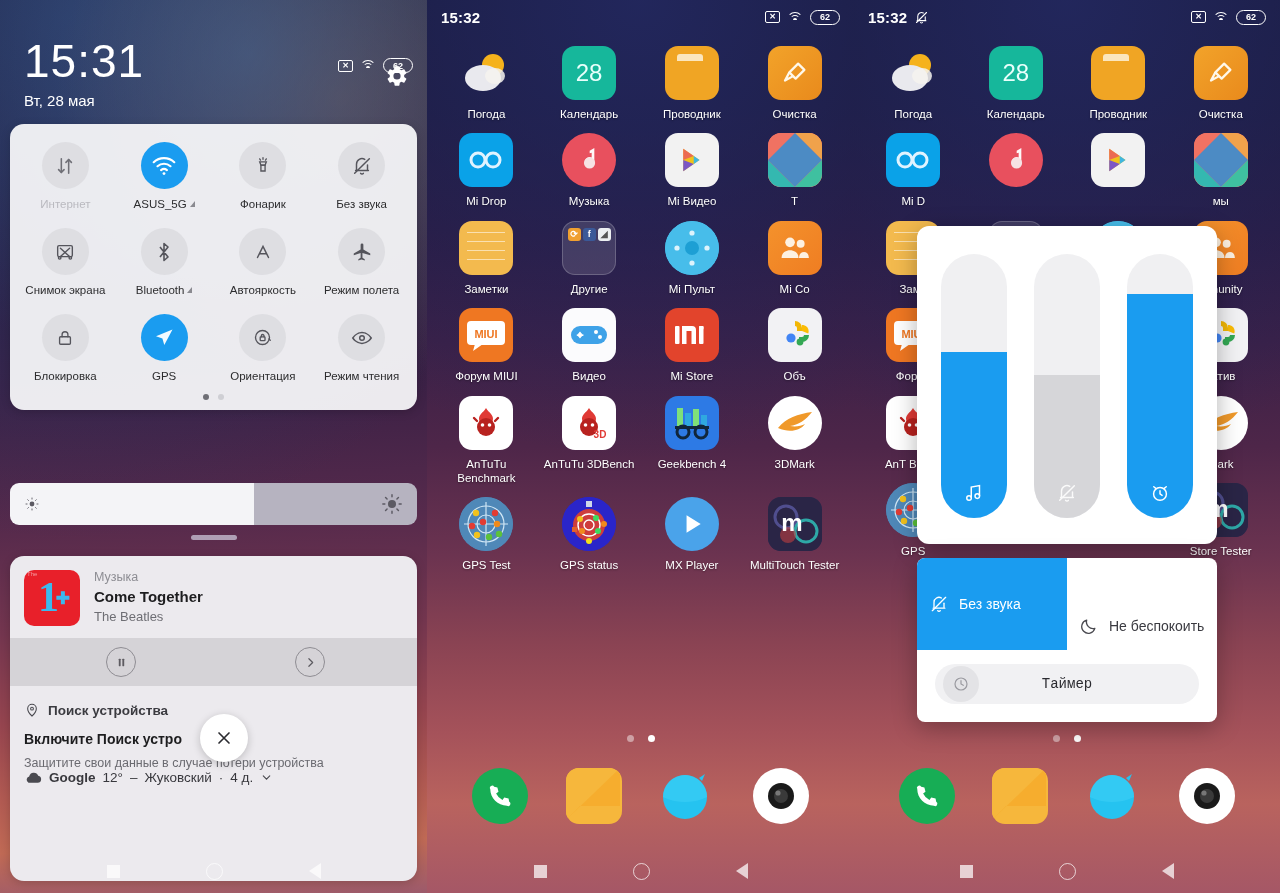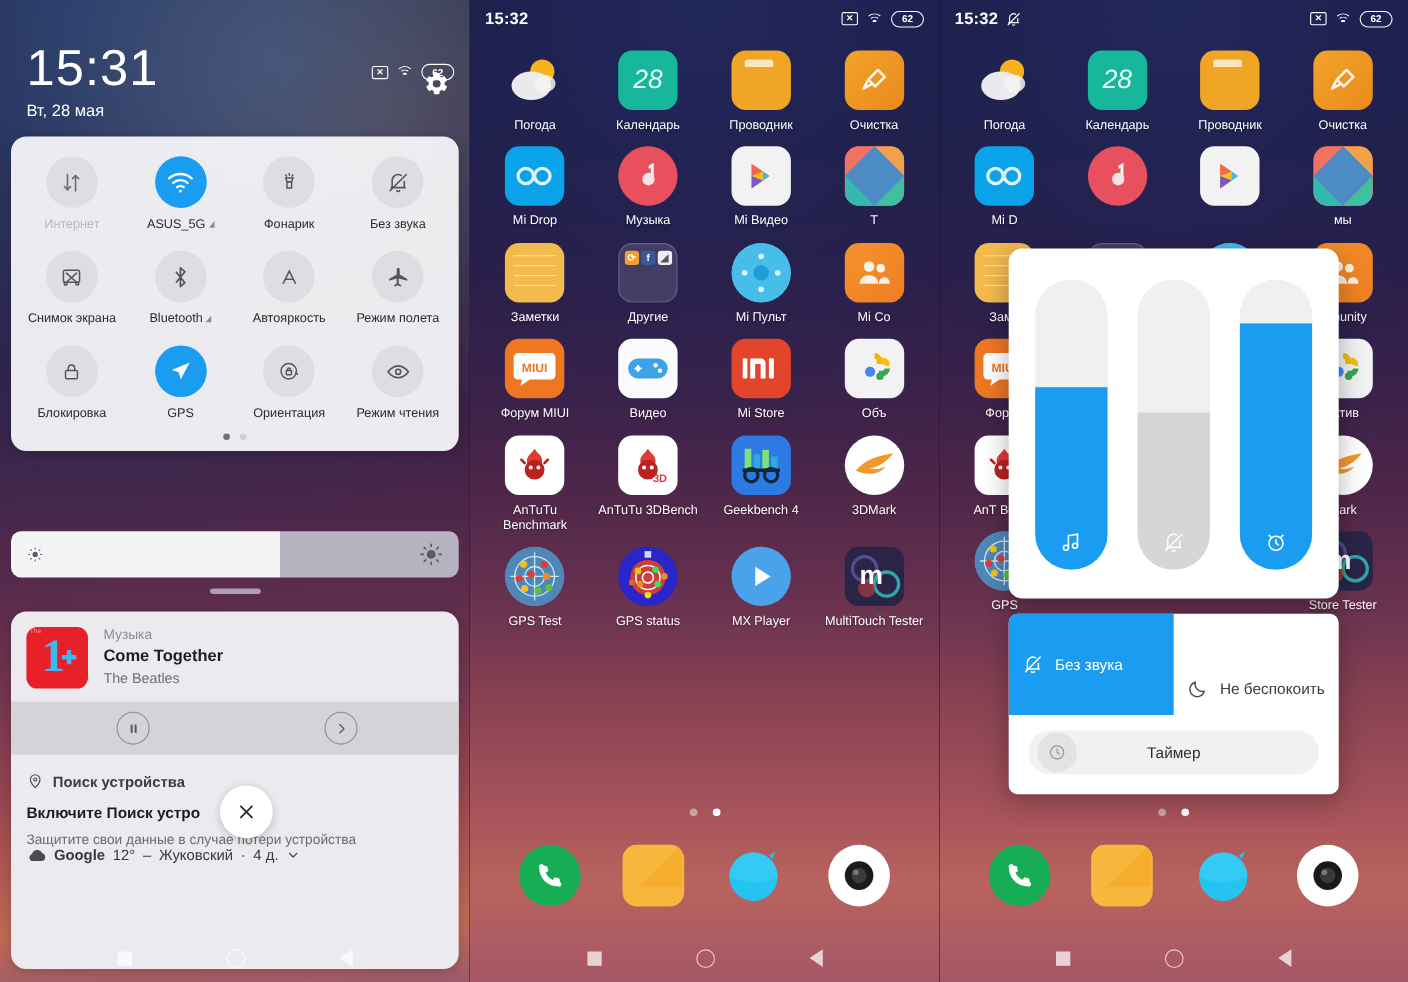--- a/index.html
+++ b/index.html
@@ -171,21 +171,21 @@
   .app-ic.round { border-radius:50%; }
   .app-name { font-size:11.5px; color:#fff; text-align:center; line-height:1.25; max-width:92px; text-shadow:0 1px 2px rgba(0,0,0,.4); }
   .page-dots { position:absolute; left:0; right:0; top:735px; display:flex; justify-content:center; gap:14px; z-index:6;}
   .page-dots span { width:7px;height:7px;border-radius:50%;background:rgba(255,255,255,.45); }
   .page-dots span.active { background:#fff; }
   .dock { position:absolute; left:0; right:0; top:768px; display:flex; justify-content:space-around; padding:0 26px; z-index:6;}
   .dock .app-ic { width:56px;height:56px; }
 
   
   .ic-weather { background:transparent; }
-  .ic-cal { background:#16b79b; display:flex;align-items:center;justify-content:center;color:#e8fffb;font-size:24px;font-style:italic; }
+  .ic-cal { background:#16b79b; display:flex;align-items:center;justify-content:center;color:#e8fffb;font-size:24px; }
   .ic-folder { background:#f0a524; }
   .ic-folder .tab { position:absolute; top:8px; left:12px; width:26px;height:7px;background:#fbe6bd;border-radius:3px 3px 0 0;}
   .ic-clean { background:linear-gradient(135deg,#f2a32a,#e98a1c); display:flex;align-items:center;justify-content:center;}
   .ic-midrop { background:#0aa2e8; display:flex;align-items:center;justify-content:center;}
   .ic-music { background:#e8505e; border-radius:50%; display:flex;align-items:center;justify-content:center;}
   .ic-play { background:#f2f2f2; display:flex;align-items:center;justify-content:center;}
   .ic-themes { background:#f07262; }
   .ic-notes { background:#f3ba4e; }
   .ic-notes .l { position:absolute;left:8px;right:8px;height:1.5px;background:rgba(255,255,255,.55);}
   .ic-other { background:rgba(255,255,255,.13); border:1px solid rgba(255,255,255,.2); display:flex;align-items:flex-start;justify-content:center;gap:2px;padding-top:6px;}
@@ -227,21 +227,21 @@
   }
   .vd-modes { display:flex; }
   .vd-mode {
     flex:1; display:flex; align-items:center; gap:10px; padding:14px 12px; font-size:14px;
   }
   .vd-mode.active { background:#1a9cf0; color:#fff; }
   .vd-mode.plain { color:#3a3a40;margin-top:44px; }
   .vd-timer-wrap { padding:14px 18px 18px; }
   .vd-timer {
     height:40px; border-radius:22px; background:#f1f1f3;
-    display:flex; align-items:center; padding-left:8px; position:relative;
+    display:flex; align-items:center; padding-left:8px; position:relative;font-family:Liberation Mono, monospace;
   }
   .vd-timer .tcirc { width:36px;height:36px;border-radius:50%;background:#e3e3e6;display:flex;align-items:center;justify-content:center;}
   .vd-timer .tlabel { position:absolute; left:0; right:0; text-align:center; font-size:14px; color:#2b2b30; }
 </style>
 </head>
 <body>
 
 <div class="panel" id="panel-notifications">
   <div class="wallpaper"></div>
 

